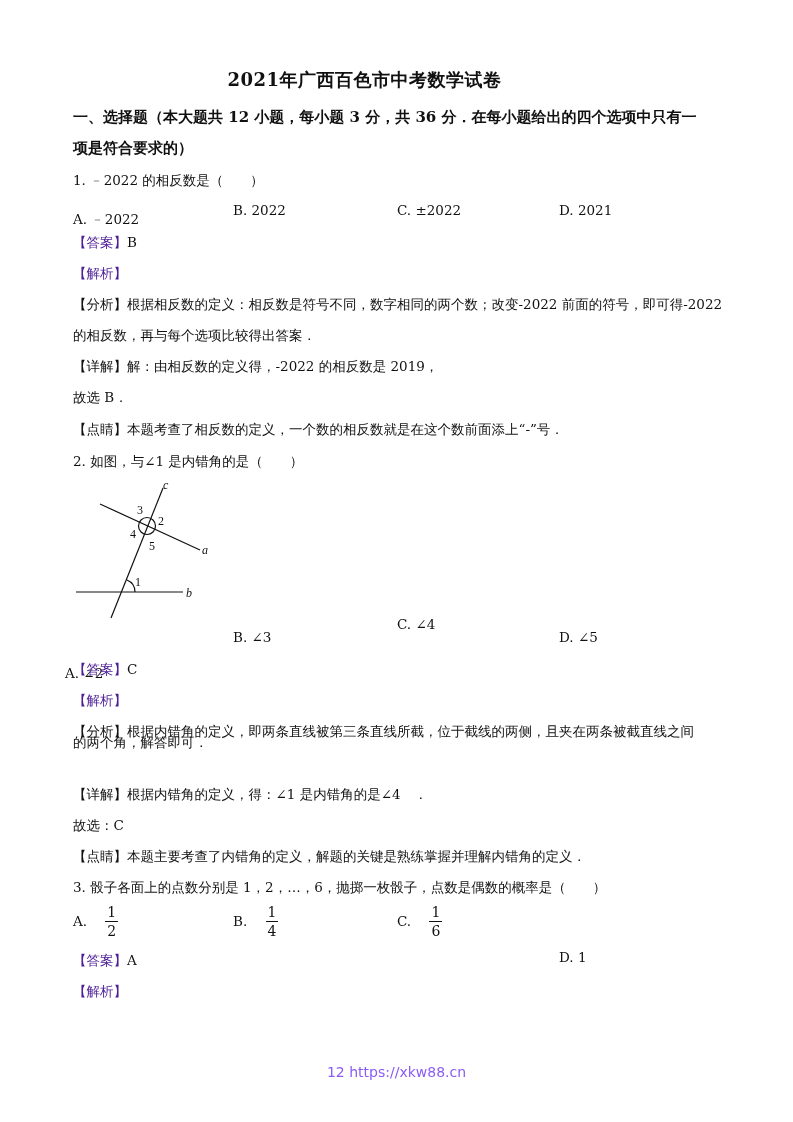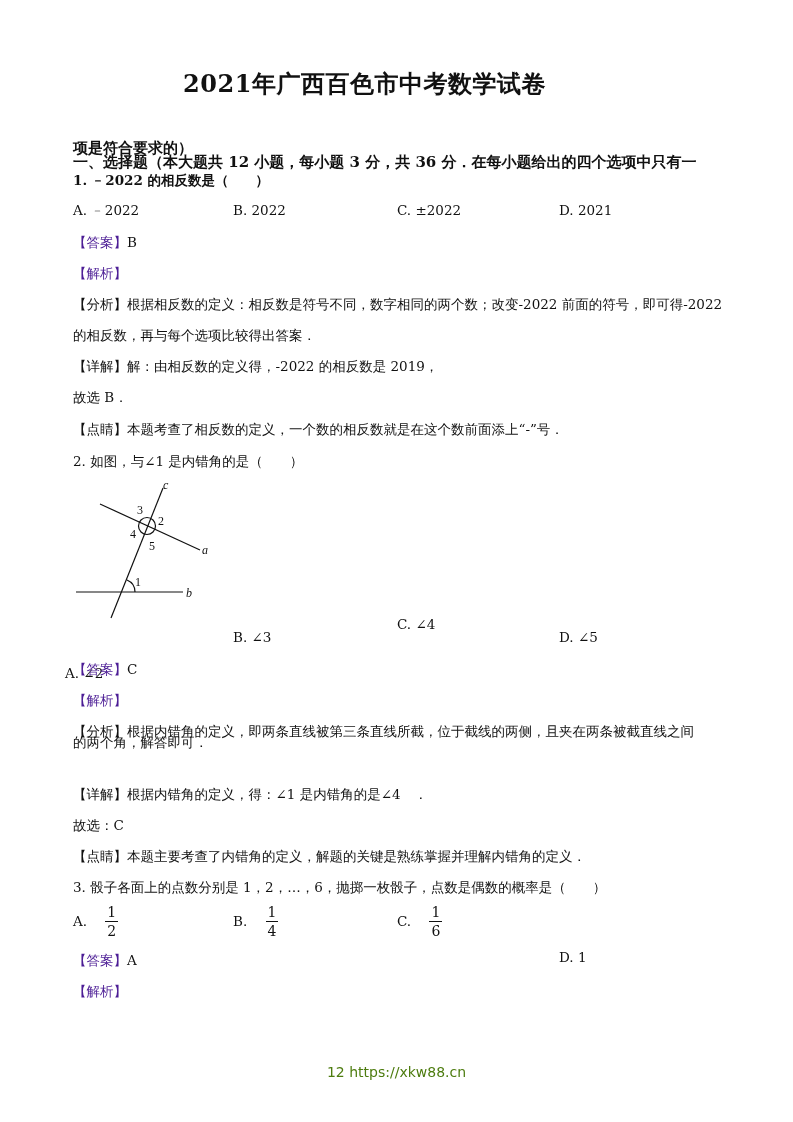--- a/index.html
+++ b/index.html
@@ -1,41 +1,41 @@
 <!DOCTYPE html>
 <html><head>
 <meta charset="utf-8">
 <style>
   html, body { margin: 0; padding: 0; background: #ffffff; }
   body { width: 793px; height: 1122px; position: relative; overflow: hidden;
          font-family: "DejaVu Serif", "Liberation Serif", serif; color: #111; }
   .abs { position: absolute; white-space: nowrap; }
   .title { left: 0; width: 729px; text-align: center; top: 68px;
-           font-size: 24px; font-weight: bold; letter-spacing: 0.5px; }
+           font-size: 18px; font-weight: bold; letter-spacing: 0.5px; }
   .sec { left: 73px; font-size: 15px; font-weight: bold; }
   .line { left: 73px; font-size: 13.5px; line-height: 18px; }
   .tag-blue { color: #4c1d95; }
   .opt { font-size: 13.5px; }
   .frac { display: inline-block; vertical-align: middle; text-align: center; margin-left: 14px; font-size: 14px; }
   .frac .num { display: block; padding: 0 2px; border-bottom: 1px solid #111; line-height: 17px; }
   .frac .den { display: block; line-height: 18px; }
   .footer { left: 0; width: 793px; text-align: center; top: 1064px;
-            font-family: "DejaVu Sans", "Liberation Sans", sans-serif; font-size: 14px; color: #4d7c0f; }
+            font-family: "DejaVu Sans", "Liberation Sans", sans-serif; font-size: 14px; color: #8b5cf6; }
   svg text { font-family: "Liberation Serif", "DejaVu Serif", serif; }
 </style>
 </head>
 <body>
 
 <div class="abs title">2021年广西百色市中考数学试卷</div>
 
-<div class="abs sec" style="top:108px;margin-top:45px;">一、选择题（本大题共 12 小题，每小题 3 分，共 36 分．在每小题给出的四个选项中只有一</div>
+<div class="abs sec" style="top:108px;">一、选择题（本大题共 12 小题，每小题 3 分，共 36 分．在每小题给出的四个选项中只有一</div>
 <div class="abs sec" style="top:139px;">项是符合要求的）</div>
 
-<div class="abs line" style="top:171px;font-weight:bold;">1. ﹣2022 的相反数是（　　）</div>
-<div class="abs opt" style="left:73px; top:202px;">A. ﹣2022</div>
+<div class="abs line" style="top:171px;">1. ﹣2022 的相反数是（　　）</div>
+<div class="abs opt" style="left:73px; top:211px;">A. ﹣2022</div>
 <div class="abs opt" style="left:233px; top:202px;">B. 2022</div>
 <div class="abs opt" style="left:397px; top:202px;">C. ±2022</div>
 <div class="abs opt" style="left:559px; top:202px;">D. 2021</div>
 <div class="abs line" style="top:233px;">
   <span class="tag-blue">【答案】</span><span>B</span>
 </div>
 <div class="abs line tag-blue" style="top:264px;">【解析】</div>
 <div class="abs line" style="top:295px;">
   <span>【分析】</span><span>根据相反数的定义：相反数是符号不同，数字相同的两个数；改变-2022 前面的符号，即可得-2022</span>
 </div>

